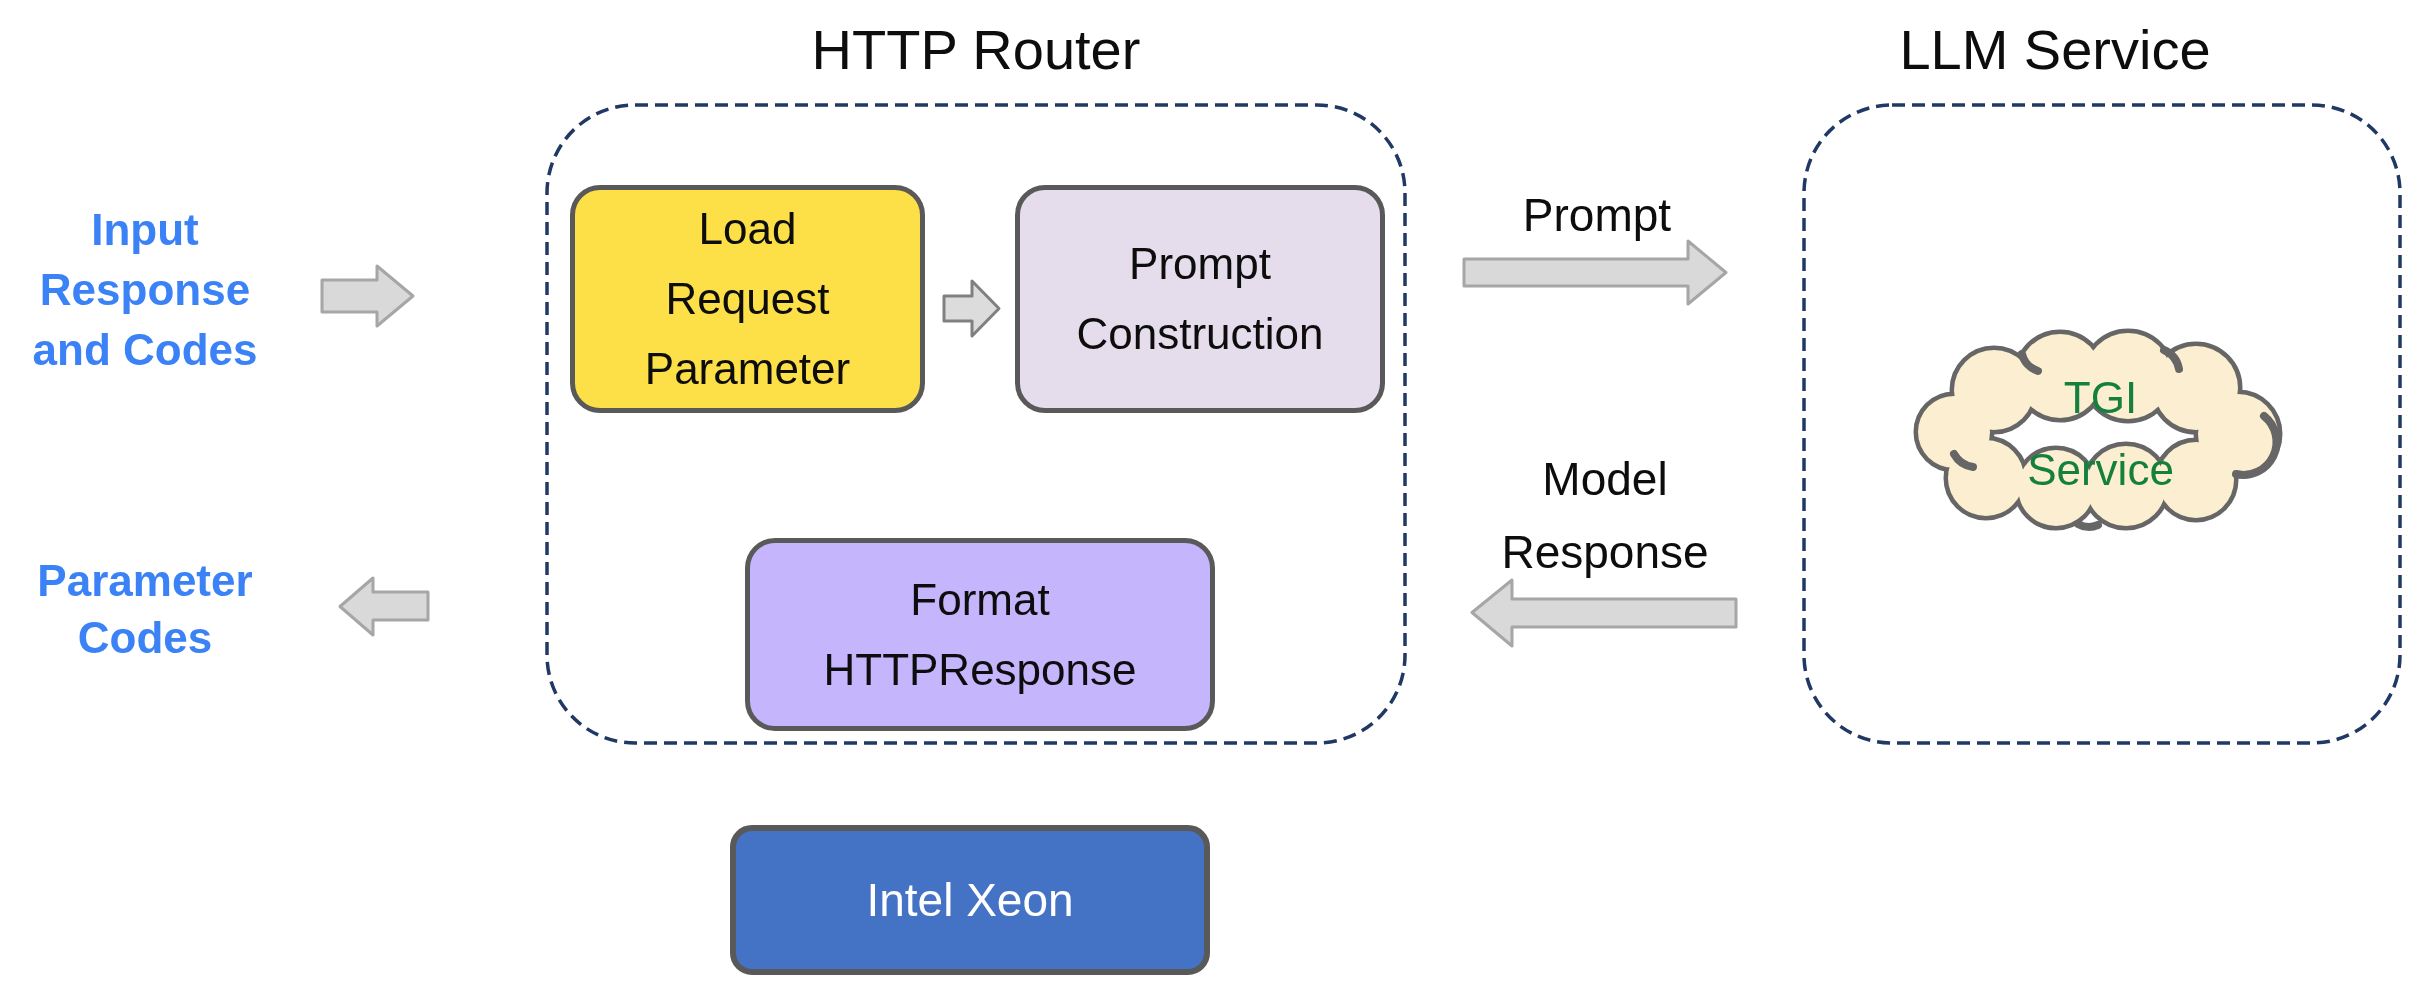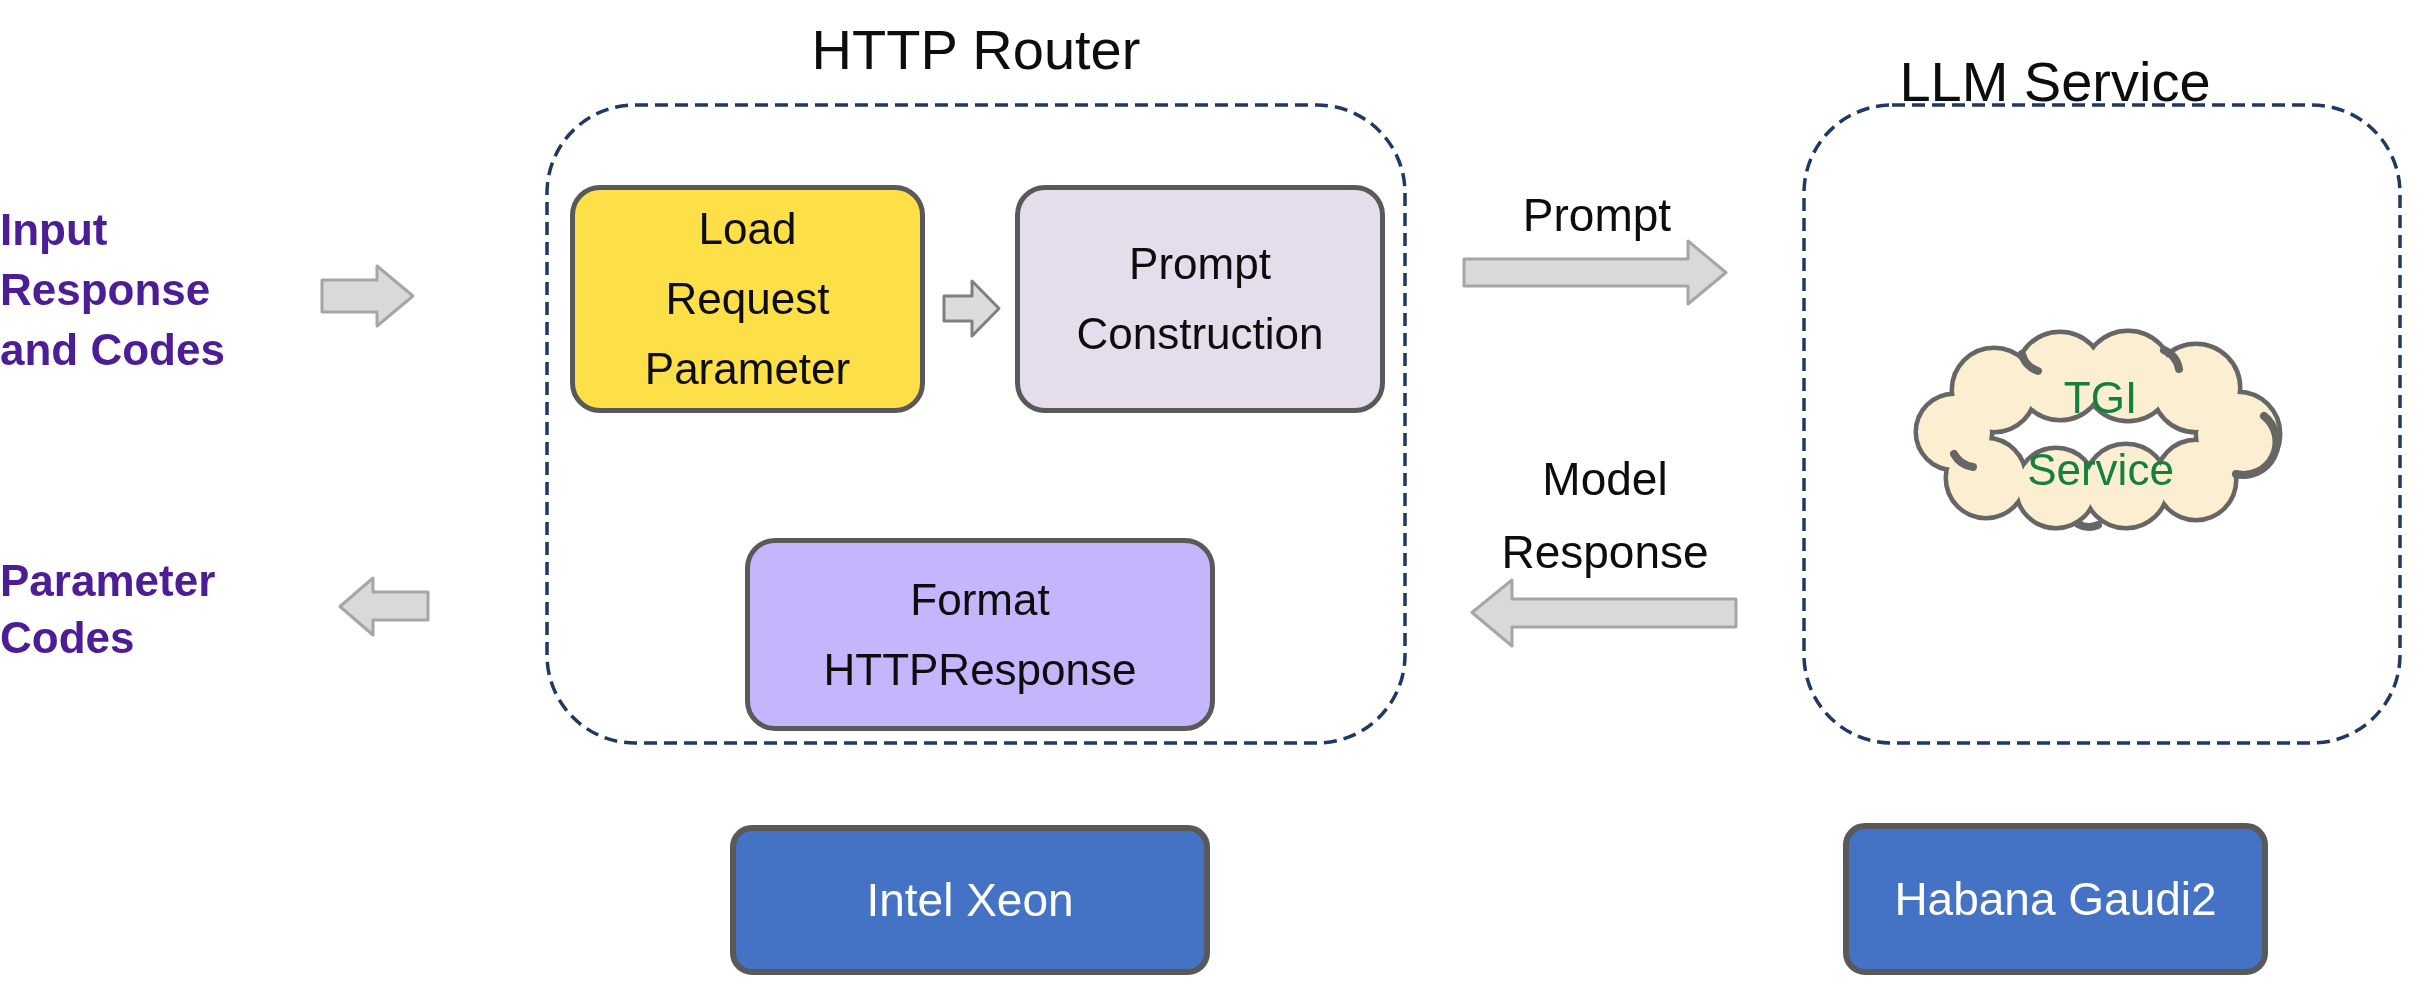--- a/index.html
+++ b/index.html
@@ -2,21 +2,21 @@
 <html><head>
 <meta charset="utf-8">
 <style>
   html,body{margin:0;padding:0;background:#ffffff;}
   .canvas{
     position:relative;width:2433px;height:1006px;background:#ffffff;
     font-family:"Liberation Sans", sans-serif;color:#111;overflow:hidden;
   }
   .abs{position:absolute;}
   .center-col{display:flex;flex-direction:column;align-items:center;justify-content:center;text-align:center;}
-  .red-label{color:#4c1d95;font-weight:bold;font-size:44px;line-height:60px;text-align:left;}
+  .red-label{color:#3b82f6;font-weight:bold;font-size:44px;line-height:60px;text-align:center;}
   .red-label .ln{white-space:nowrap;}
   .group-title{font-size:56px;line-height:52px;text-align:center;white-space:nowrap;color:#0d0d0d;}
   .flow-label{font-size:46px;line-height:70px;text-align:center;white-space:nowrap;color:#0d0d0d;}
   .node{
     border:5px solid #595959;border-radius:30px;box-sizing:border-box;
     font-size:44px;line-height:70px;color:#0d0d0d;
   }
   .node.yellow{background:#fde047;}
   .node.purple{background:#E5DDEC;}
   .node.mint{background:#c4b5fd;margin-top:36px;}
@@ -88,21 +88,21 @@
 
   <div class="abs flow-label" style="left:1455px;top:443px;width:300px;line-height:73px;">
     <div>Model</div>
     <div>Response</div>
   </div>
 
   <svg class="abs" style="left:1468px;top:575px;" width="270" height="75" viewBox="0 0 270 75">
     <polygon points="268,24 44,24 44,5 4,37.5 44,71 44,52 268,52" fill="#D9D9D9" stroke="#A6A6A6" stroke-width="3" stroke-linejoin="round"></polygon>
   </svg>
 
-  <div class="abs group-title" style="left:1880px;top:24px;width:350px;margin-top:32px;">LLM Service</div>
+  <div class="abs group-title" style="left:1880px;top:24px;width:350px;">LLM Service</div>
 
   <svg class="abs" style="left:1802px;top:103px;" width="600" height="642" viewBox="0 0 600 642">
     <rect x="2" y="2" width="596" height="638" rx="88" ry="88" fill="none" stroke="#1F3864" stroke-width="3.5" stroke-dasharray="13 7"></rect>
   </svg>
 
   <div class="abs" style="left:1908px;top:328px;width:385px;height:212px;">
     <svg width="385" height="212" viewBox="0 0 385 212">
 
       <g stroke="#666666" stroke-width="9" fill="#FCEFD1">
         <circle cx="78" cy="150" r="38"></circle>
@@ -137,17 +137,14 @@
         <path d="M 46,126 a 26,26 0 0 0 19,13"></path>
         <path d="M 170,196 a 22,22 0 0 0 20,1"></path>
       </g>
     </svg>
     <div class="abs center-col" style="left:0;top:0;width:385px;height:212px;font-size:44px;line-height:72px;color:#15803d;">
       <div>TGI</div>
       <div>Service</div>
     </div>
   </div>
 
-  <div class="abs chip center-col" style="left:1843px;top:823px;width:425px;height:152px;">
-    <div>Habana Gaudi2</div>
-  </div>
 
 </div>
 
 </body></html>

